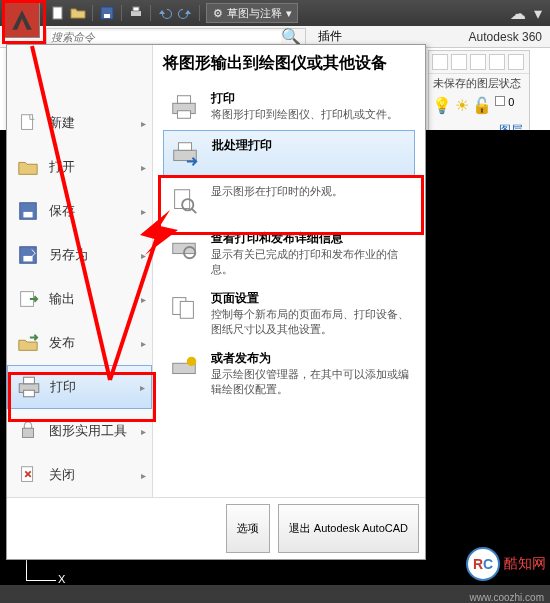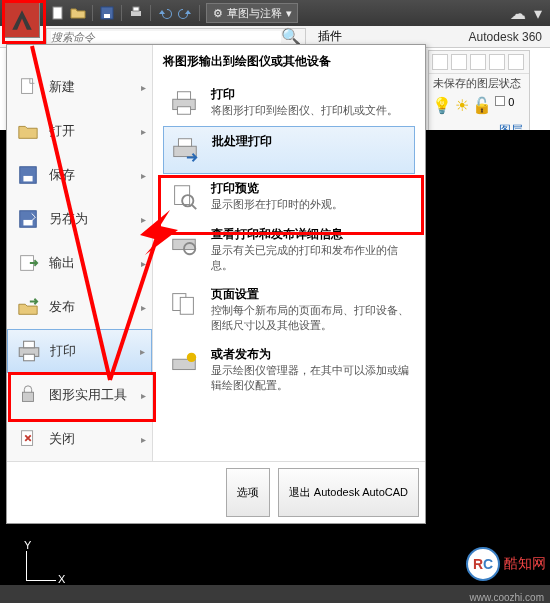--- a/index.html
+++ b/index.html
@@ -33,27 +33,27 @@
   .canvas { position: absolute; left: 0; top: 130px; right: 0; bottom: 18px; background: #000; }
   .canvas-cross { position: absolute; left: 26px; bottom: 4px; width: 40px; height: 40px; }
   .canvas-cross .xaxis { position: absolute; left: 0; bottom: 0; width: 30px; height: 1px; background: #fff; }
   .canvas-cross .yaxis { position: absolute; left: 0; bottom: 0; width: 1px; height: 30px; background: #fff; }
   .canvas-cross .lbl { position: absolute; color: #fff; font-size: 11px; }
   .statusbar { position: absolute; left: 0; right: 0; bottom: 0; height: 18px; background: #3a3a3a; }
 
   
   .appmenu { position: absolute; left: 6px; top: 44px; width: 420px; background: #fff; border: 1px solid #9a9a9a; box-shadow: 2px 2px 6px rgba(0,0,0,.3); z-index: 20; }
   .appmenu-body { display: flex; }
-  .menu-left { width: 146px; background: #f8f8f8; border-right: 1px solid #ddd; padding-top: 20px; }
+  .menu-left { width: 146px; background: #f8f8f8; border-right: 1px solid #ddd; padding-top: 56px; }
   .m-item { display: flex; align-items: center; height: 44px; padding: 0 8px; font-size: 13px; color: #333; gap: 8px; position: relative; }
   .m-item.sel { background: linear-gradient(#eaf3fc,#c9e1f9); border: 1px solid #7fb1e3; }
   .m-ic { width: 26px; height: 26px; display: flex; align-items: center; justify-content: center; }
   .m-arrow { position: absolute; right: 6px; color: #888; font-size: 10px; }
   .menu-right { flex: 1; padding: 8px 10px; }
-  .mr-title { font-size: 12px; font-weight: bold; margin-bottom: 10px; }
+  .mr-title { font-size: 16px; font-weight: bold; margin-bottom: 10px; }
   .mr-item { display: flex; gap: 10px; padding: 6px 4px; }
   .mr-item.hl { border: 1px solid #7fb1e3; background: linear-gradient(#eaf3fc,#d6e9fb); }
   .mr-ic { width: 34px; height: 34px; flex-shrink: 0; display: flex; align-items: center; justify-content: center; }
   .mr-txt .t { font-size: 12px; font-weight: bold; }
   .mr-txt .d { font-size: 11px; color: #555; line-height: 1.4; }
   .appmenu-foot { display: flex; justify-content: flex-end; gap: 8px; padding: 6px; border-top: 1px solid #ddd; }
   .foot-btn { border: 1px solid #aaa; background: linear-gradient(#fdfdfd,#e8e8e8); font-size: 11px; padding: 16px 10px; }
 
   
   .hl-box { position: absolute; border: 3px solid #ff0000; pointer-events: none; z-index: 40; }
@@ -291,21 +291,20 @@
           </div>
           <div class="mr-item">
             <div class="mr-ic">
               <svg viewBox="0 0 32 32" width="30" height="30">
                 <rect x="6" y="4" width="16" height="20" fill="#fff" stroke="#888"></rect>
                 <circle cx="20" cy="20" r="6" fill="none" stroke="#888" stroke-width="2"></circle>
                 <line x1="24" y1="24" x2="29" y2="29" stroke="#888" stroke-width="2"></line>
               </svg>
             </div>
             <div class="mr-txt">
-              <div class="t">打印预览</div>
               <div class="d">显示图形在打印时的外观。</div>
             </div>
           </div>
           <div class="mr-item">
             <div class="mr-ic">
               <svg viewBox="0 0 32 32" width="30" height="30">
                 <rect x="4" y="12" width="24" height="11" fill="#d0d0d0" stroke="#888"></rect>
                 <circle cx="22" cy="22" r="6" fill="none" stroke="#888" stroke-width="2"></circle>
               </svg>
             </div>

